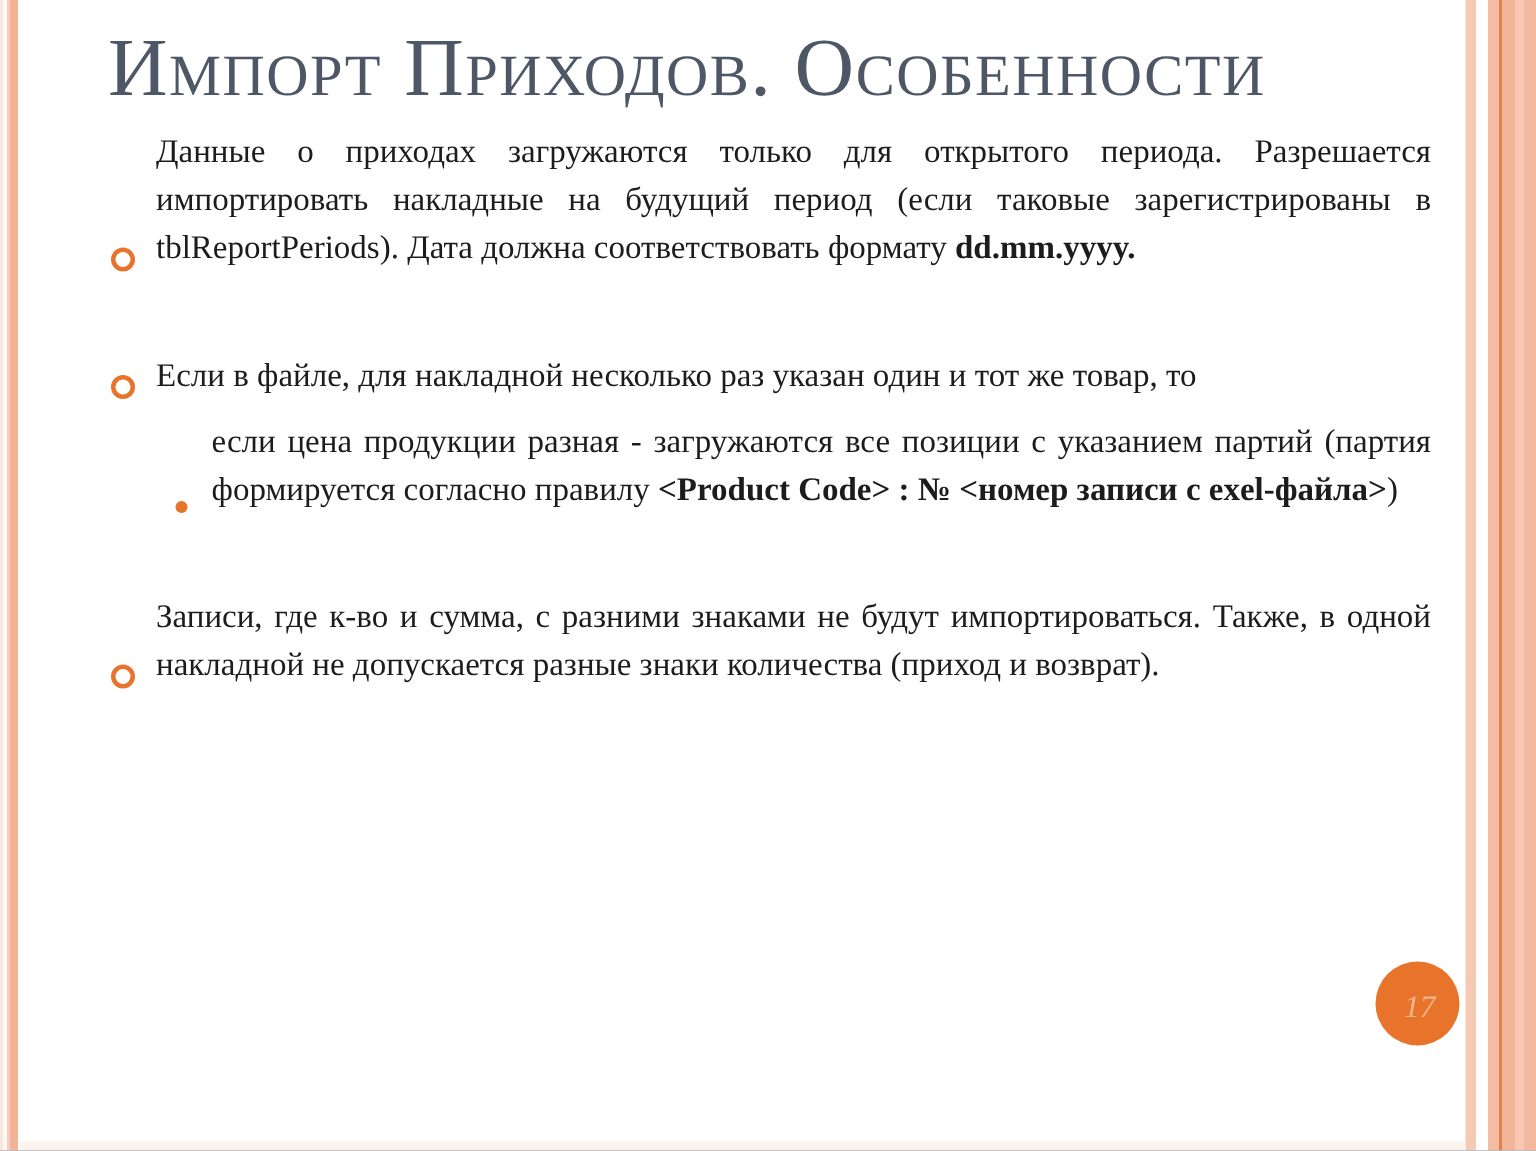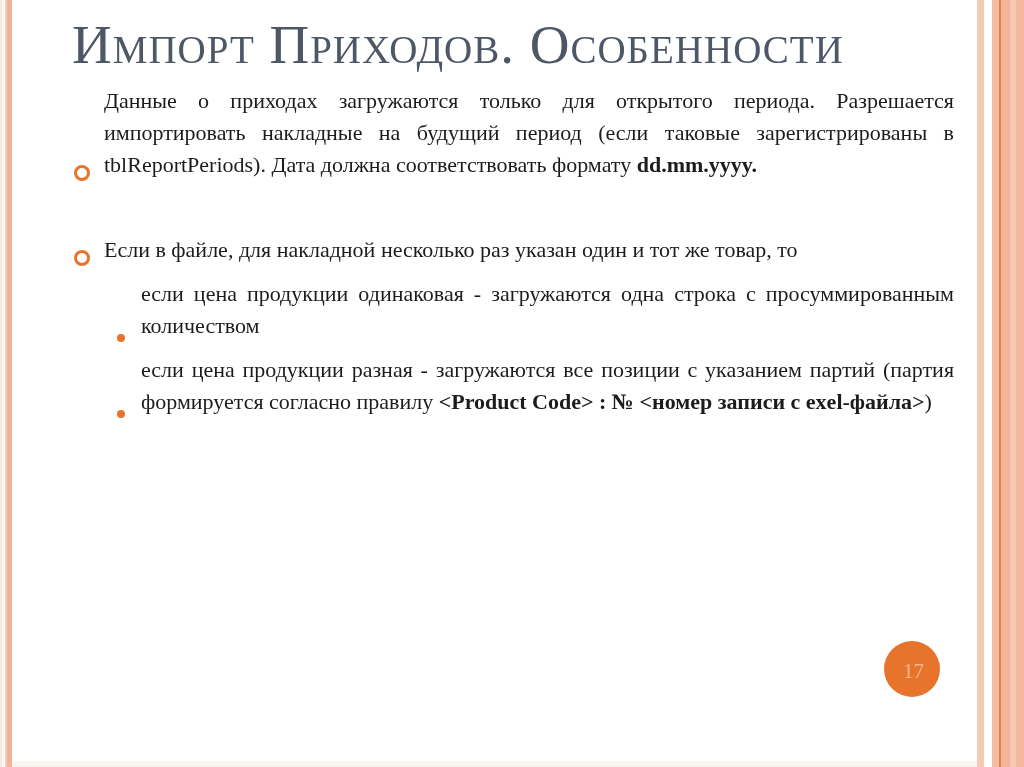--- a/index.html
+++ b/index.html
@@ -31,25 +31,26 @@
       #f3b59a 24px,#f3b59a 33px,
       #f7c9b4 33px,#f7c9b4 39px,
       #f4b89e 39px,#f4b89e 47px);
   }
   .bottom-strip {
     position:absolute; left:13px; right:47px; bottom:0; height:6px;
     background:#fbf3ed;
   }
   
   .page-circle {
-    position:absolute; left:884px; top:641px;
+    position:absolute; left:917px; top:641px;
     width:56px; height:56px; border-radius:50%;
     background:#e8742c;
     display:flex; align-items:center; justify-content:center;
     z-index:1;
+    font-style:italic;
   }
   .page-number {
     color:#f3b68c; font-size:21px;
     padding:4px 0 0 3px;
   }
   
   .content {
     position:absolute; left:72px; right:70px; top:16px;
     z-index:2;
   }
@@ -108,22 +109,22 @@
         <div class="bullet level1">
           <span class="marker"></span>
           <p class="btext"><span class="">Данные о приходах загружаются только для открытого периода. Разрешается импортировать накладные на будущий период (если таковые зарегистрированы в tblReportPeriods). Дата должна соответствовать формату </span><span class="seg-b ">dd.mm.yyyy.</span></p>
         </div>
         <div class="bullet level1">
           <span class="marker"></span>
           <p class="btext"><span class="">Если в файле, для накладной несколько раз указан один и тот же товар, то</span></p>
         </div>
         <div class="bullet level2">
           <span class="marker"></span>
-          <p class="btext"><span class="">если цена продукции одинаковая - загружаются одна строка с просуммированным количеством</span></p>
+          <p class="btext"><span class="">если цена продукции разная - загружаются все позиции с указанием партий (партия формируется согласно правилу </span><span class="seg-b ">&lt;Product Code&gt; : №</span><span class=""> </span><span class="seg-b seg-i">&lt;номер записи с exel-файла&gt;</span><span class="">)</span></p>
         </div>
-        <div class="bullet level2">
+        <div class="bullet level1">
           <span class="marker"></span>
-          <p class="btext"><span class="">если цена продукции разная - загружаются все позиции с указанием партий (партия формируется согласно правилу </span><span class="seg-b ">&lt;Product Code&gt; : №</span><span class=""> </span><span class="seg-b seg-i">&lt;номер записи с exel-файла&gt;</span><span class="">)</span></p>
+          <p class="btext"><span class="">Записи, где к-во и сумма, с разними знаками не будут импортироваться. Также, в одной накладной не допускается разные знаки количества (приход и возврат).</span></p>
         </div>
       </div>
   </div>
 
 </div>
 
 </body></html>

